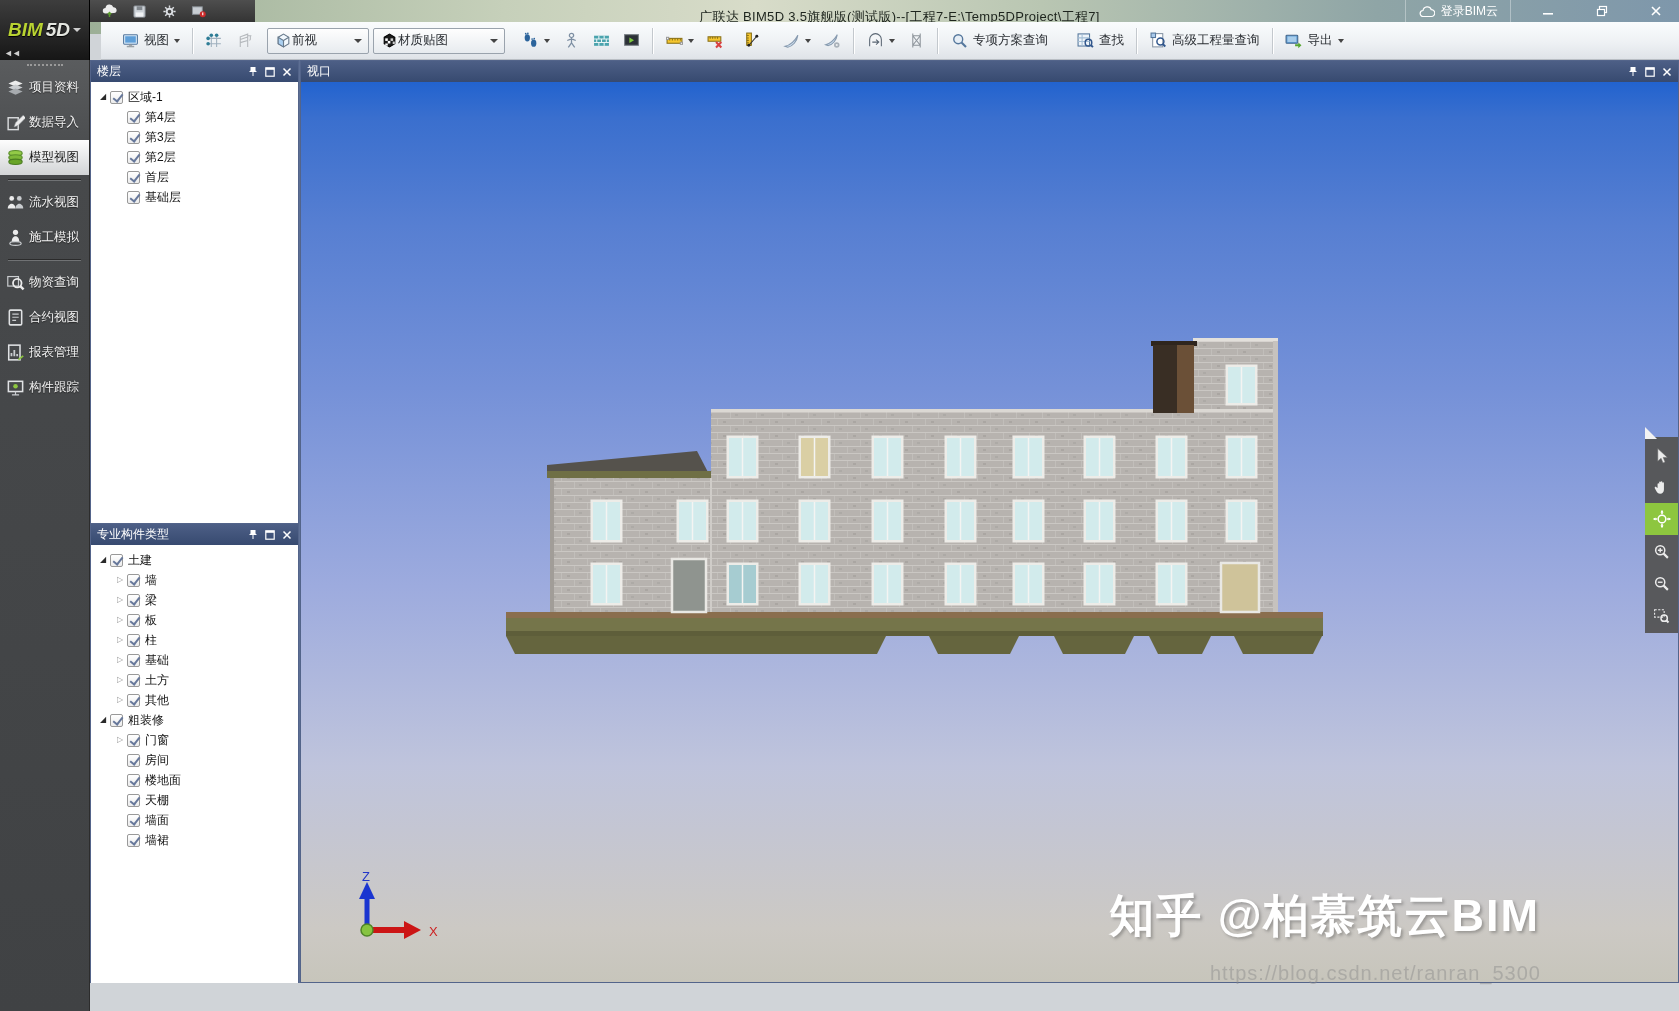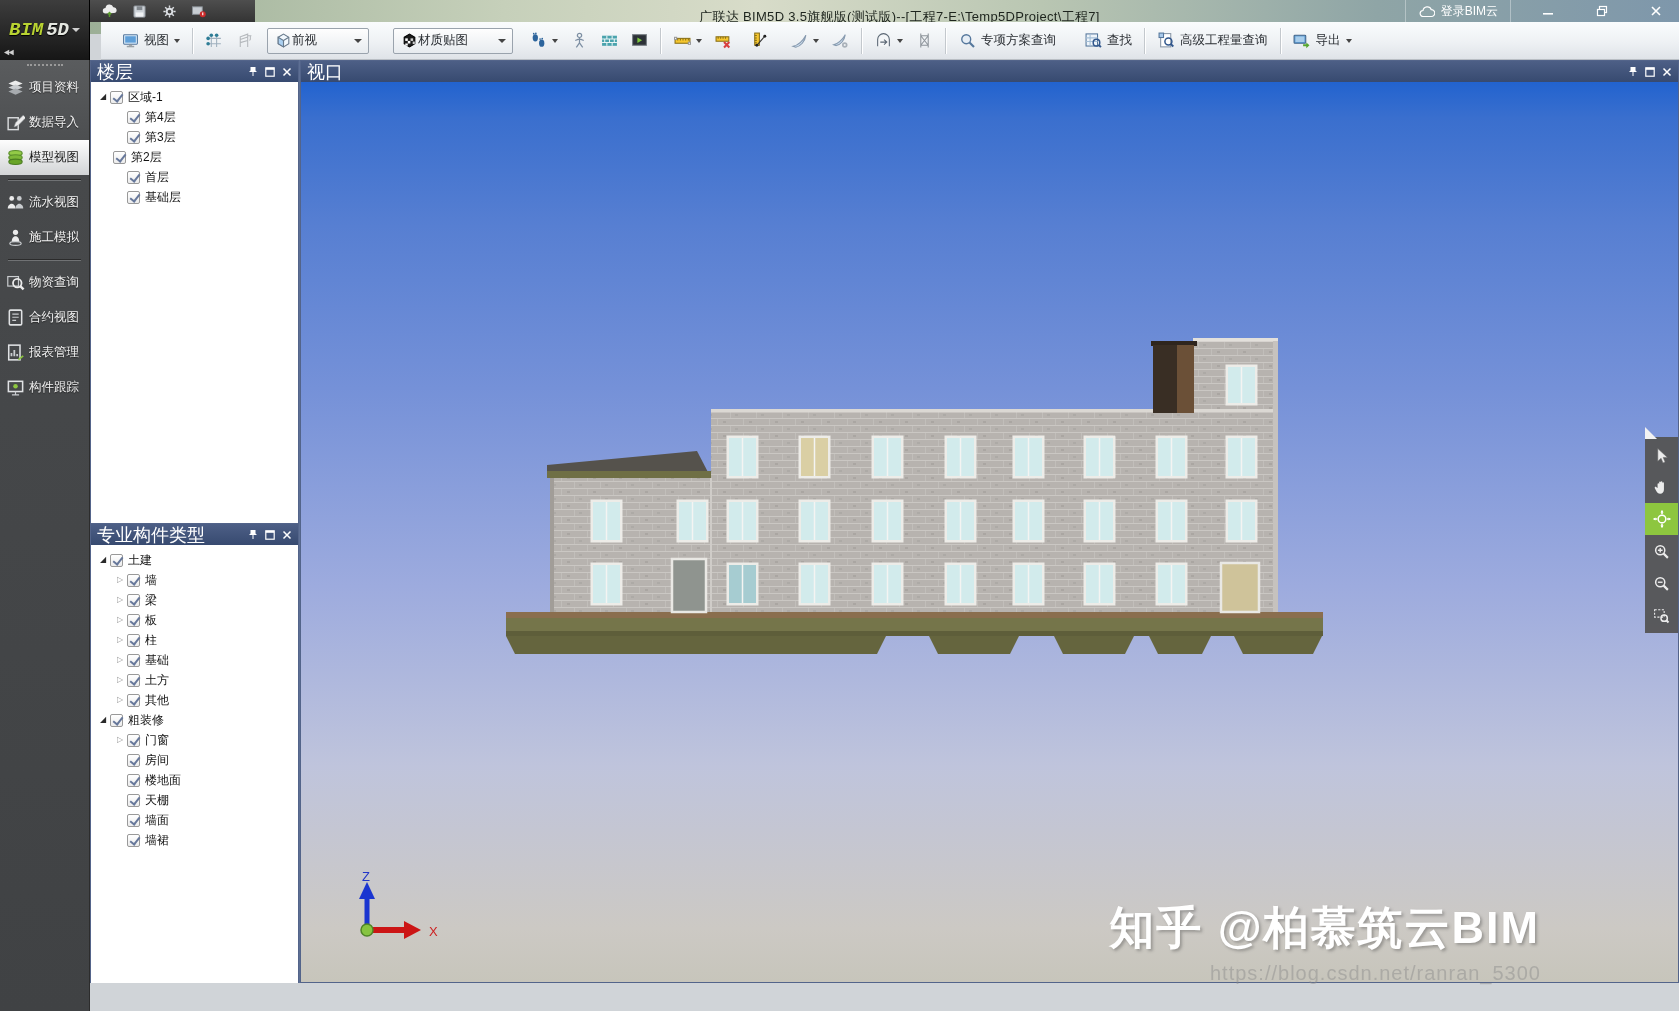--- a/index.html
+++ b/index.html
@@ -17,21 +17,21 @@
   #title-text { position:absolute; left:0; width:100%; text-align:center; padding-left:120px;
     font-size:13px; color:#1d241d; letter-spacing:0.3px; }
   #tb-right { position:absolute; right:6px; top:0; height:22px; display:flex; align-items:center; gap:20px; }
   #login-btn { display:flex; align-items:center; gap:5px; color:#fff; font-size:12px; padding:0 12px; height:22px;
     border-left:1px solid rgba(255,255,255,.35); border-right:1px solid rgba(255,255,255,.35); }
   .win-btn { width:34px; height:20px; display:flex; align-items:center; justify-content:center; }
 
   
   #logo-block { position:absolute; left:0; top:0; width:90px; height:60px;
     background:linear-gradient(180deg,#3d3d3d,#161616); border-right:1px solid #000;
-    display:flex; align-items:center; justify-content:center; gap:3px;font-family:Liberation Mono, monospace; }
+    display:flex; align-items:center; justify-content:center; gap:3px; }
   #logo-block .bim { font-style:italic; font-weight:bold; font-size:19px; color:#b9d332; text-shadow:0 1px 1px #000; }
   #logo-block .fd  { font-style:italic; font-weight:bold; font-size:19px; color:#e4e6e0; text-shadow:0 1px 1px #000; }
   .caret { width:0; height:0; border-left:4px solid transparent; border-right:4px solid transparent;
     border-top:4px solid #cfcfcf; }
   #logo-collapse { position:absolute; left:4px; bottom:2px; color:#cfcfcf; font-size:9px; letter-spacing:-1px; }
 
   
   #toolbar { position:absolute; left:101px; top:22px; width:1589px; height:38px;
     background:linear-gradient(180deg,#fafcfd 0%,#eef1f4 55%,#dfe3e8 100%);
     border-bottom:1px solid #b9bec4; display:flex; align-items:center; padding-left:14px; }
@@ -54,41 +54,41 @@
   .sb-item .sb-label { color:#f2f2f2; font-size:12.5px; white-space:nowrap; text-shadow:0 1px 1px #222; }
   .sb-item.selected { background:linear-gradient(180deg,#fdfdfd,#d2d4d6); }
   .sb-item.selected .sb-label { color:#1c1c1c; text-shadow:none; }
   .sb-divider { margin:4px 8px; border-top:1px solid #2b2b2b; border-bottom:1px solid #707274; }
 
   
   #left-panels { position:absolute; left:90px; top:60px; width:210px; height:923px; display:flex; flex-direction:column;
     border-right:1px solid #5d6f94; background:#fff; }
   .panel { display:flex; flex-direction:column; border:1px solid #53648a; border-bottom:none; }
   .panel-hd { height:21px; flex:none; background:linear-gradient(180deg,#4d5f86,#374a70);
-    color:#fff; font-size:18px; display:flex; align-items:center; padding:0 6px; }
+    color:#fff; font-size:12px; display:flex; align-items:center; padding:0 6px; }
   .panel-hd .hd-tools { margin-left:auto; display:flex; gap:6px; align-items:center; }
   .hd-ico { width:11px; height:11px; display:flex; align-items:center; justify-content:center; }
   .panel-body { flex:1; background:#fff; overflow:hidden; padding-top:5px; }
   .tree-row { display:flex; align-items:center; height:20px; font-size:12px; color:#141414; }
   .expander { width:14px; flex:none; text-align:center; font-size:8px; line-height:20px; }
   .expander.open { color:#2a2a2a; }
   .expander.closed { color:#9a9a9a; }
   .cb { position:relative; width:13px; height:13px; flex:none; margin-right:5px;
     background:linear-gradient(180deg,#fff,#ececec); border:1px solid #999; border-radius:2px; }
   .cb::after { content:""; position:absolute; left:3.5px; top:0.5px; width:4px; height:8px;
     border-right:2px solid #67789b; border-bottom:2px solid #67789b; transform:rotate(38deg); }
 
   
   #viewport { position:absolute; left:300px; top:60px; width:1379px; height:923px; display:flex; flex-direction:column;
     border:1px solid #53648a; }
   #vp-canvas { position:relative; flex:1; overflow:hidden;
     background:linear-gradient(180deg,#2263cf 0%,#3a6fce 4%,#577fd2 16%,#7591d8 34%,#9dabde 56%,#bfc4dc 76%,#ccc9c4 94%,#c7c5bb 100%); }
   #building-svg { position:absolute; left:0; top:0; }
   #axis-svg { position:absolute; left:28px; bottom:32px; }
-  #zhihu-wm { position:absolute; right:138px; bottom:24px; font-size:45px; font-weight:bold; color:#fff;
+  #zhihu-wm { position:absolute; right:138px; bottom:36px; font-size:45px; font-weight:bold; color:#fff;
     letter-spacing:2px; text-shadow:2px 2px 3px rgba(60,60,60,.35); white-space:nowrap; }
   #toolstrip { position:absolute; right:0; top:355px; width:33px; background:rgba(84,84,84,.95);
     display:flex; flex-direction:column; padding:2px 0; }
   #toolstrip::before { content:""; position:absolute; left:0; top:-10px; border:6px solid transparent;
     border-bottom-color:#f2f2f2; border-left-color:#f2f2f2; }
   .strip-btn { width:33px; height:32px; display:flex; align-items:center; justify-content:center; }
   .strip-btn.active { background:#8dc63f; }
 
   
   #statusbar { position:absolute; left:90px; top:983px; width:1589px; height:28px;
@@ -198,21 +198,21 @@
       <span class="ticon">
           <svg viewBox="0 0 16 16">
             <path d="M3 5l5-3 5 3v6l-5 3-5-3z" fill="#f2f8fd" stroke="#67798b"></path>
             <path d="M3 5l5 3v6l-5-3z" fill="#abd0f1" stroke="#67798b"></path>
             <path d="M8 8l5-3M8 8v6" stroke="#67798b" fill="none"></path>
           </svg>
         </span>
       <span>前视</span>
       <span class="caret"></span>
     </div>
-    <div class="combo" style="width:120px;margin-left:24px">
+    <div class="combo" style="width:132px;margin-left:4px">
       <span class="ticon">
           <svg viewBox="0 0 16 16">
             <path d="M3 5l5-3 5 3v6l-5 3-5-3z" fill="#1d1d1d" stroke="#000"></path>
             <rect x="4" y="6" width="2.4" height="2.4" fill="#fff"></rect>
             <rect x="6.4" y="8.4" width="2.4" height="2.4" fill="#fff"></rect>
             <rect x="4" y="10.8" width="2.4" height="2" fill="#fff"></rect>
             <rect x="9" y="6" width="2.4" height="2.4" fill="#fff" opacity=".8"></rect>
             <rect x="11" y="9" width="2" height="2.4" fill="#fff" opacity=".8"></rect>
           </svg>
         </span>
@@ -506,21 +506,21 @@
           <div class="tree-row" style="padding-left: 22px;">
             <span class="expander leaf"></span>
             <span class="cb"></span>
             <span>第4层</span>
           </div>
           <div class="tree-row" style="padding-left: 22px;">
             <span class="expander leaf"></span>
             <span class="cb"></span>
             <span>第3层</span>
           </div>
-          <div class="tree-row" style="padding-left: 8px;">
+          <div class="tree-row" style="padding-left: 22px;">
             <span class="expander leaf"></span>
             <span class="cb"></span>
             <span>第2层</span>
           </div>
           <div class="tree-row" style="padding-left: 22px;">
             <span class="expander leaf"></span>
             <span class="cb"></span>
             <span>首层</span>
           </div>
           <div class="tree-row" style="padding-left: 22px;">

